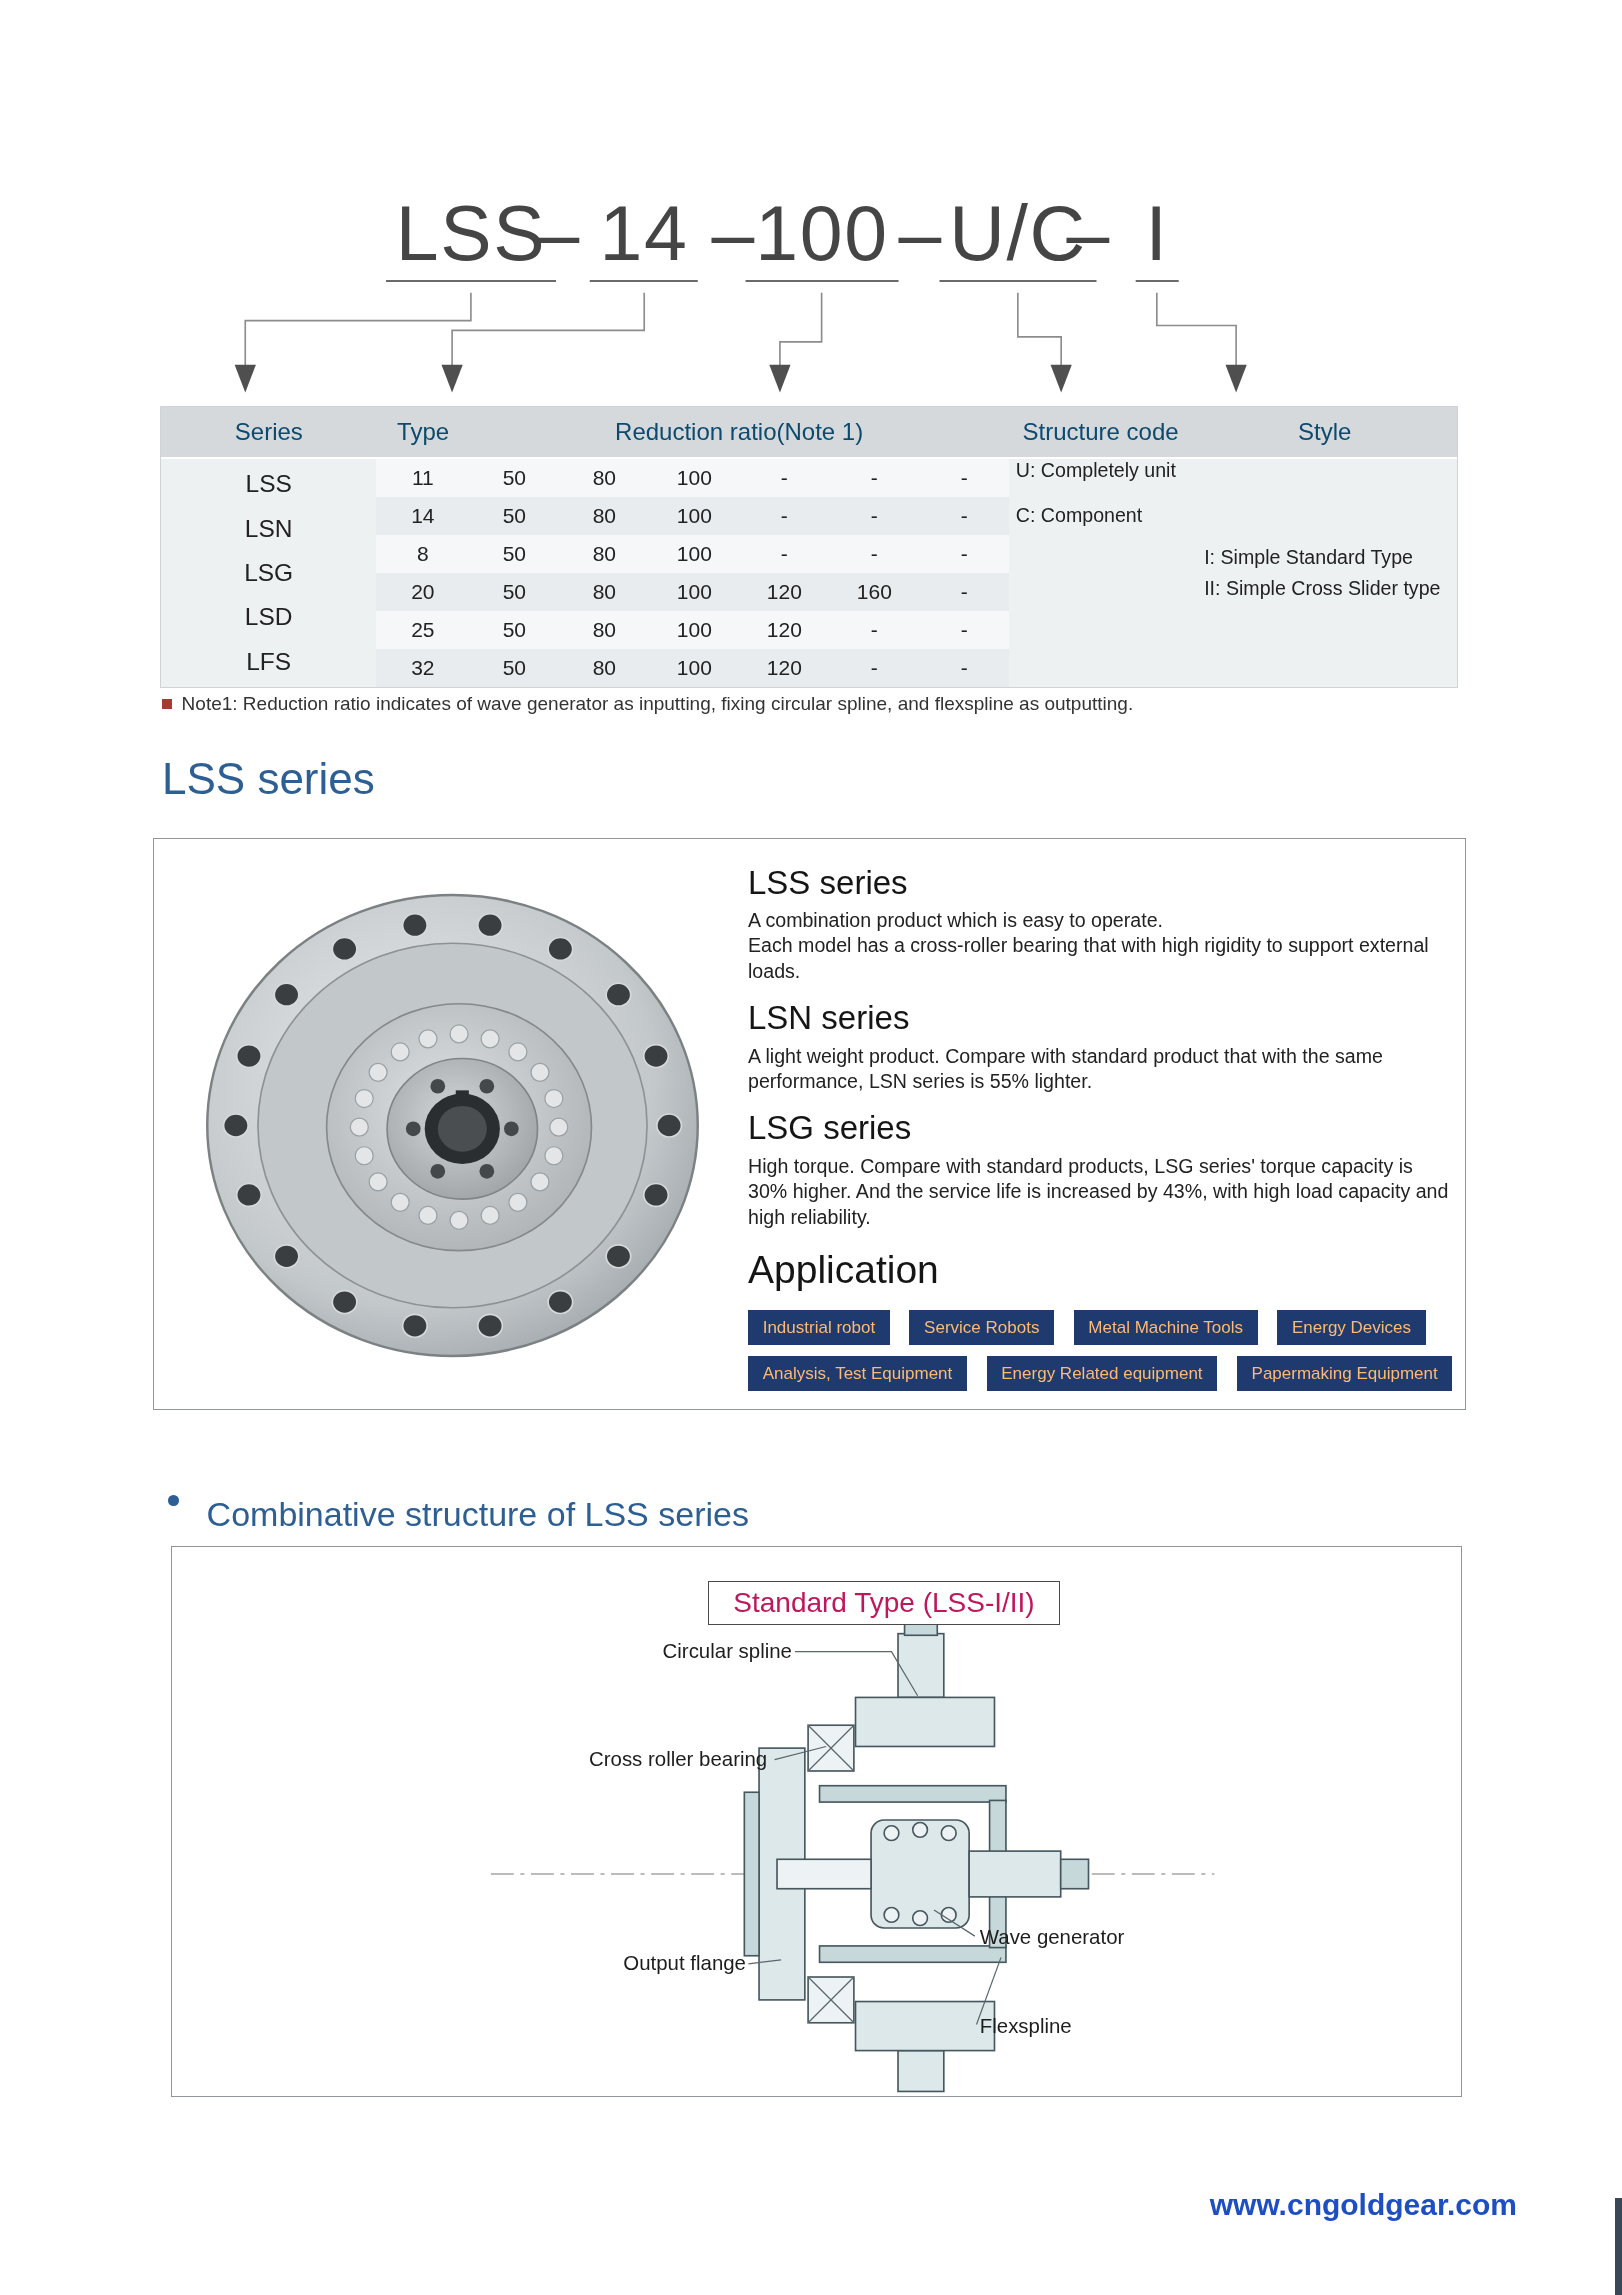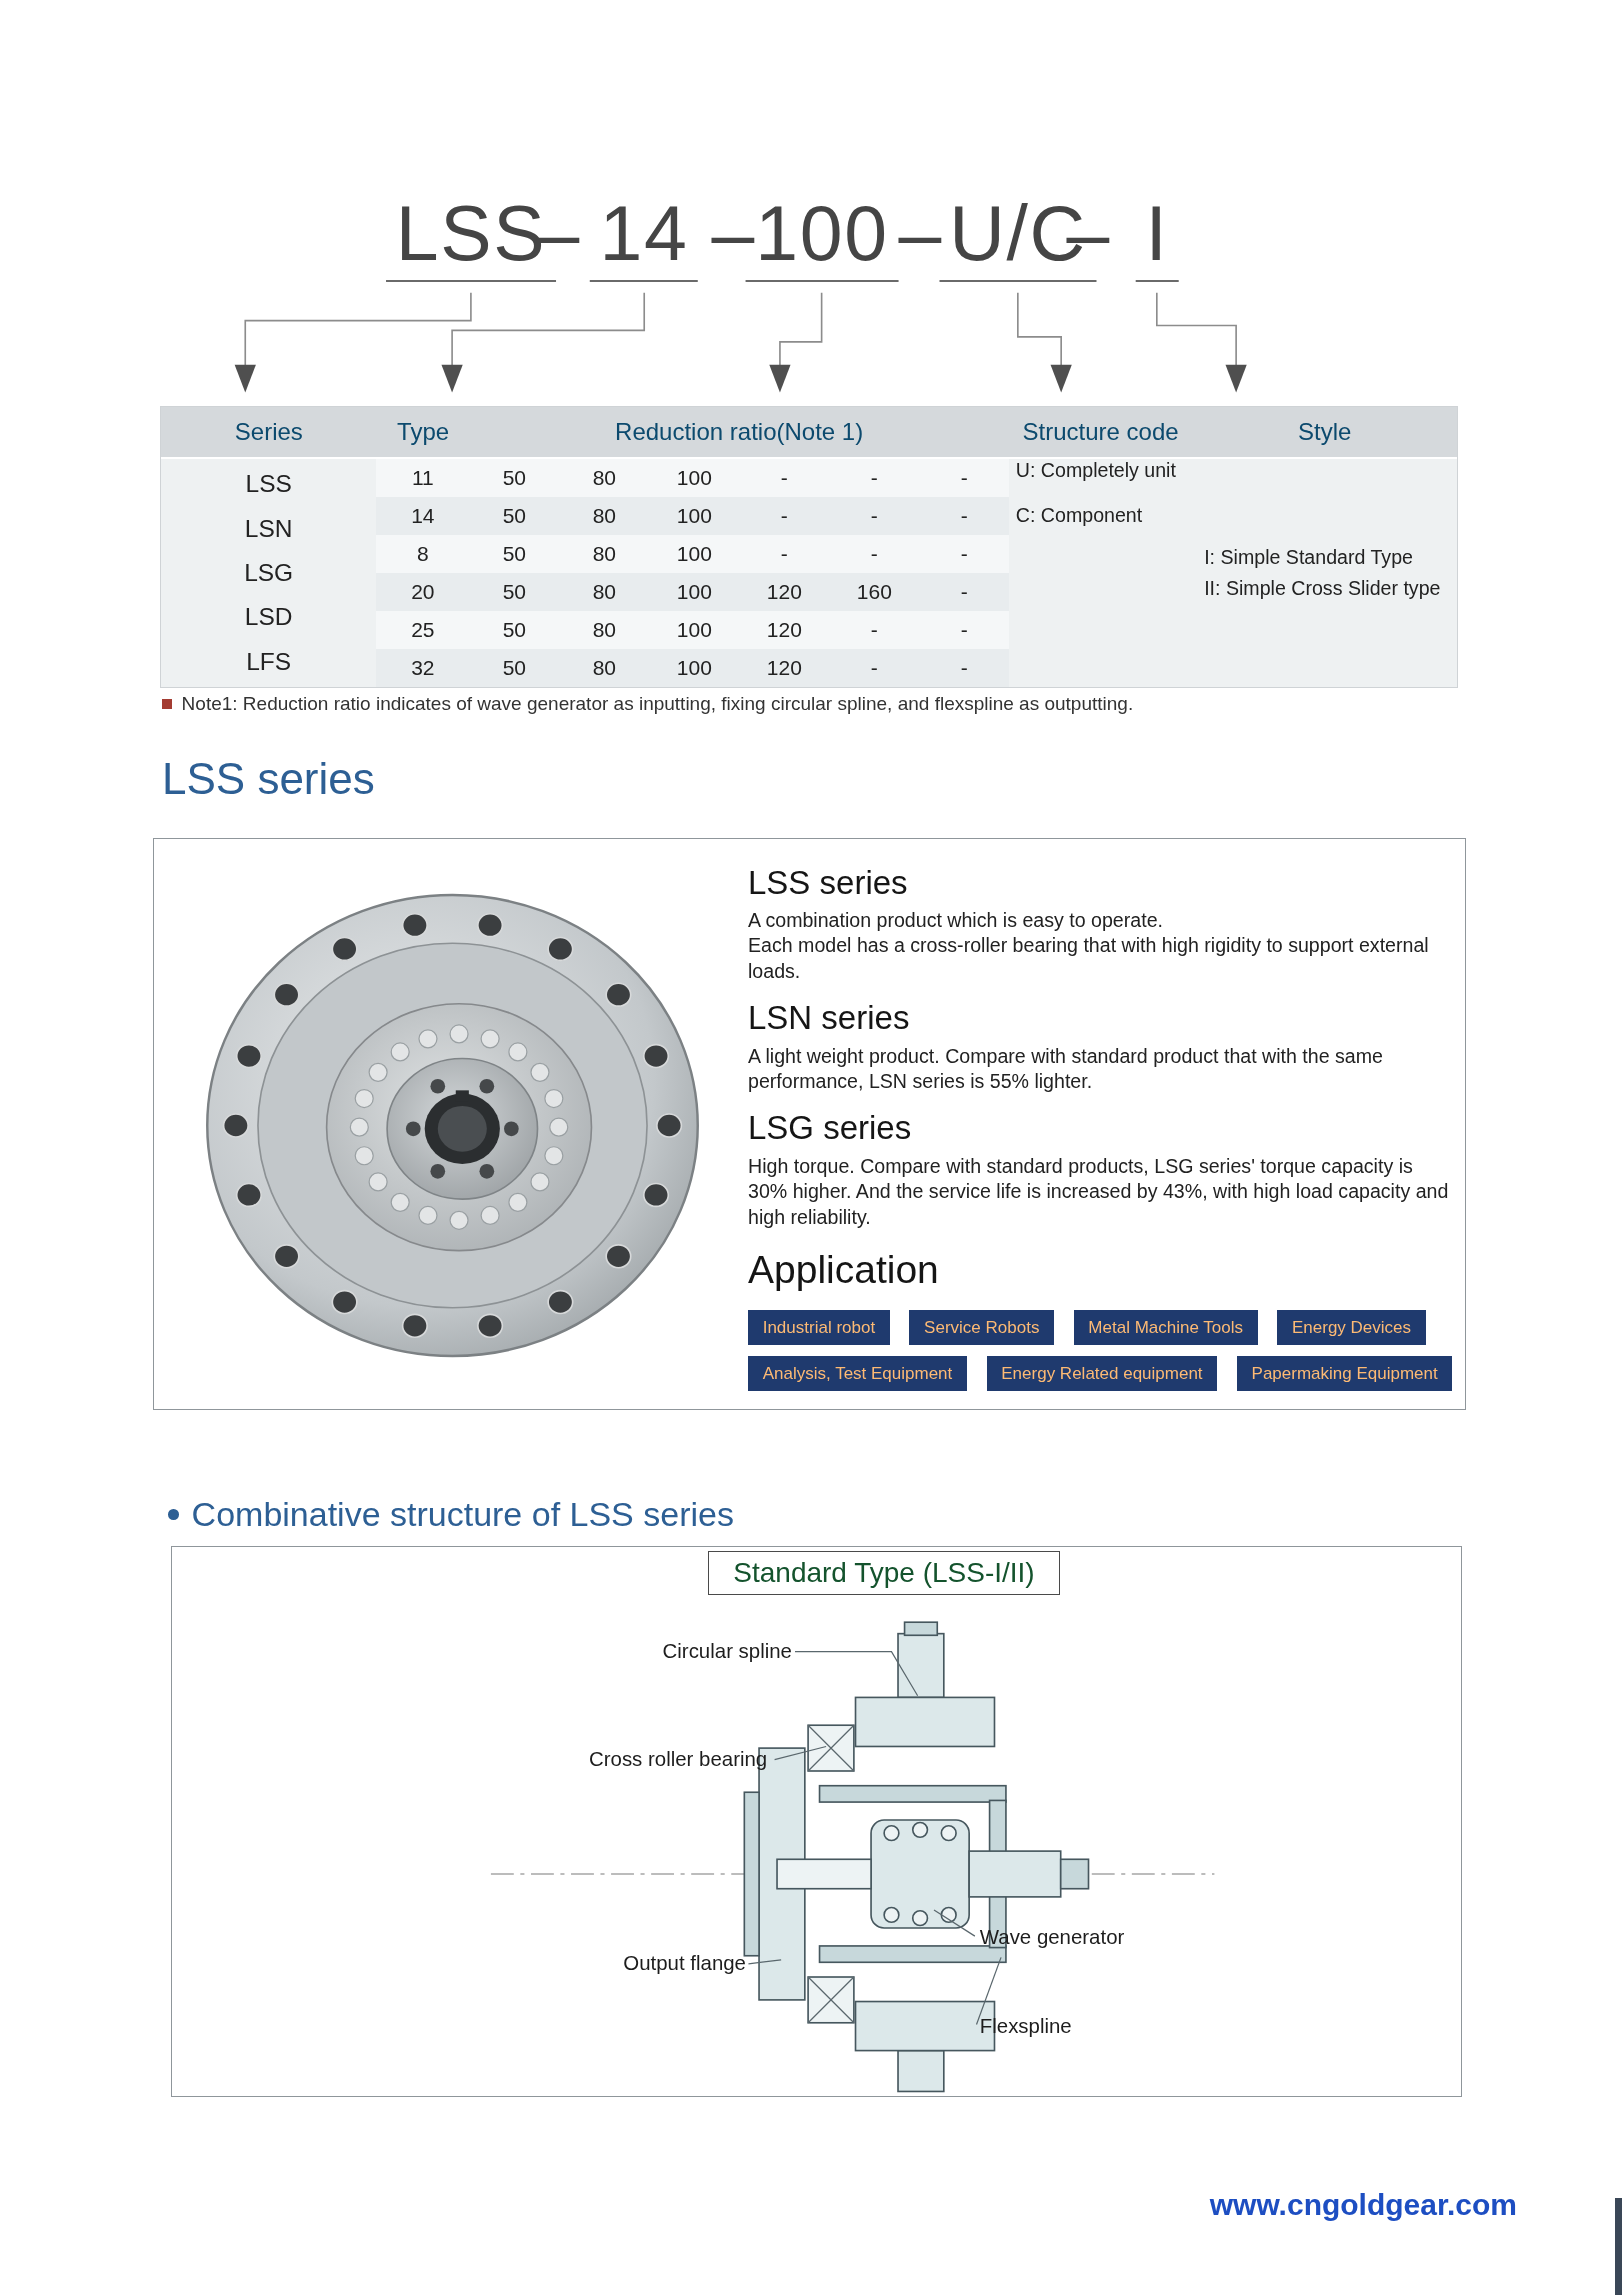--- a/index.html
+++ b/index.html
@@ -54,28 +54,28 @@
   .panel1 { position: absolute; left: 153px; top: 838px; width: 1313px; height: 572px; border: 0.8px solid #8f969b; background: #fff; overflow: hidden; }
   .photo { position: absolute; left: 41px; top: 43px; width: 515px; height: 487px; }
   .info { position: absolute; left: 594px; top: 24.5px; width: 703px; }
   .info h3 { font-size: 33px; font-weight: 400; color: #151515; margin: 0 0 6.5px; }
   .info p { font-size: 19.6px; line-height: 1.3; color: #222; margin: 0 0 14.7px; white-space: pre-line; }
   .info h3.app { font-size: 39px; margin: 18px 0 18px; }
   .tags { display: flex; gap: 19.6px; margin-bottom: 11.4px; }
   .tag { background: #1f3a6e; color: #fdba74; font-size: 17px; padding: 7.4px 14.7px; white-space: nowrap; }
 
   
-  .sec2-head { position: absolute; left: 168px; top: 1495px; display: flex; align-items: center; gap: 13px; }
+  .sec2-head { position: absolute; left: 168px; top: 1495px; display: flex; gap: 28px; }
   .sec2-head .dot { width: 10.6px; height: 10.6px; border-radius: 50%; background: #2d5f94; }
   .sec2-head .txt { font-size: 34px; color: #2d5f94; }
   .panel2 { position: absolute; left: 171px; top: 1546px; width: 1291px; height: 551px; border: 0.8px solid #8f969b; background: #fff; }
   .diagram-title {
-    position: absolute; left: 536px; top: 4px; width: 352px; height: 44px;
+    position: absolute; left: 536px; top: 34px; width: 352px; height: 44px;
     border: 1.6px solid #4a4a4a; display: flex; align-items: center; justify-content: center;
-    font-size: 28px; color: #14532d; background: #fff; z-index: 2;
+    font-size: 28px; color: #be185d; background: #fff; z-index: 2;
   }
   .cross-section { position: absolute; left: 0; top: 0; width: 1291px; height: 551px; }
   .cs-part  { fill: #dce8ea; stroke: #46575e; stroke-width: 2; }
   .cs-dark  { fill: #c7d8db; stroke: #46575e; stroke-width: 2; }
   .cs-light { fill: #edf3f4; stroke: #46575e; stroke-width: 2; }
   .cs-line  { stroke: #5a676d; stroke-width: 1.5; fill: none; }
   .cs-axis  { stroke: #7a7a7a; stroke-width: 1.5; stroke-dasharray: 28 8 5 8; fill: none; }
   .cs-label { font-size: 25px; fill: #1d1d1d; }
 
   

